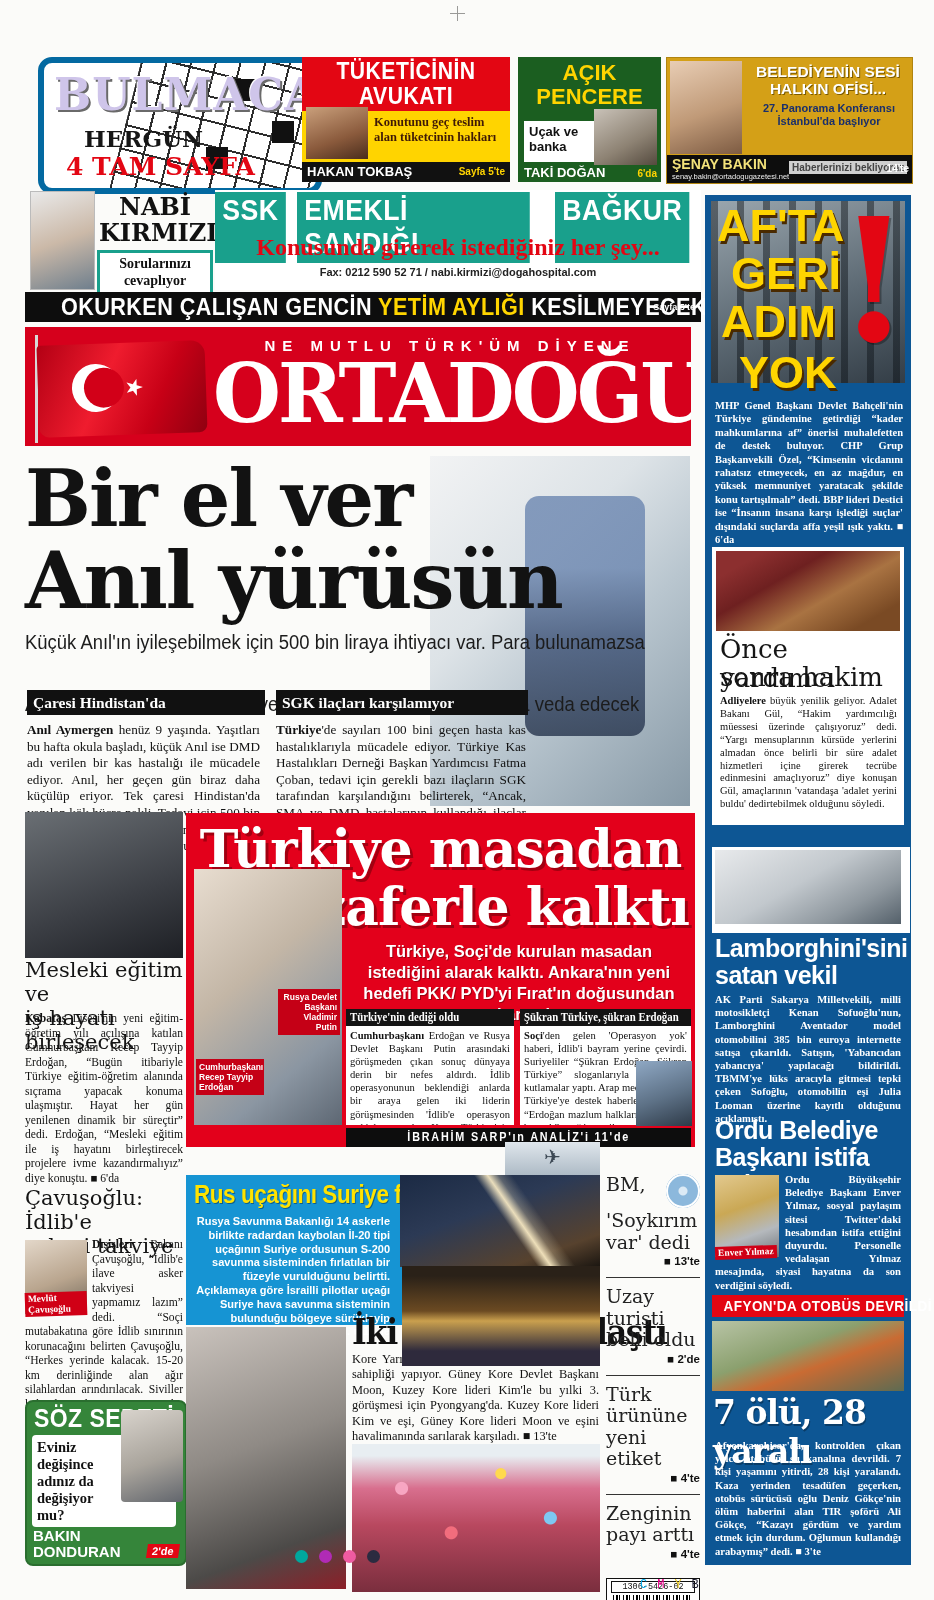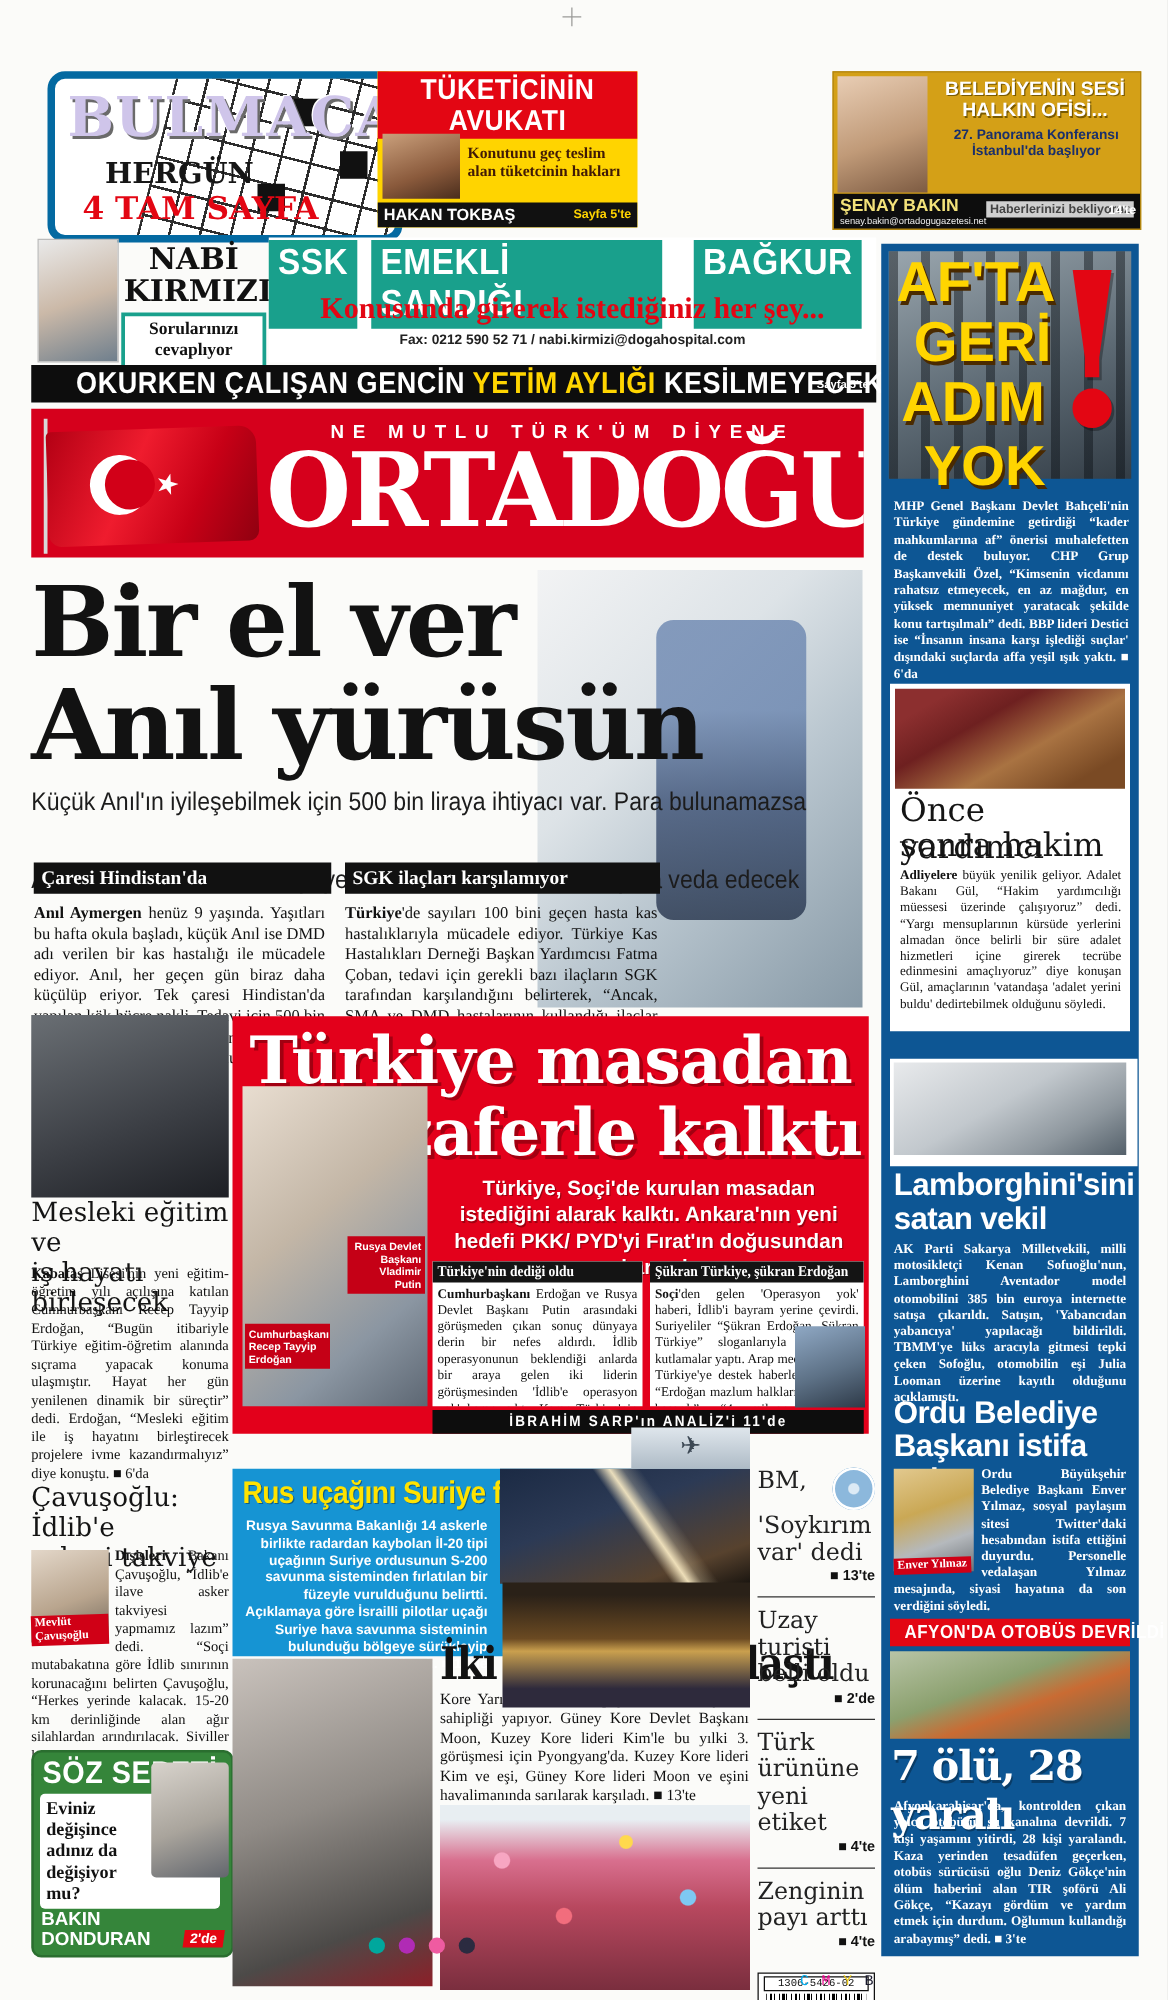--- a/index.html
+++ b/index.html
@@ -199,20 +199,30 @@
       <div>AVUKATI</div>
     </div>
     <div class="abs tuk-photo"></div>
     <div class="abs tuk-body serif">Konutunu geç teslim alan tüketcinin hakları</div>
     <div class="abs tuk-strip">
       <span class="abs tuk-author">HAKAN TOKBAŞ</span>
       <span class="abs tuk-ref">Sayfa 5'te</span>
     </div>
   </div>
 
+  <div class="abs ad" id="ad-acik">
+    <div class="abs acik-title">
+      <div>AÇIK</div>
+      <div>PENCERE</div>
+    </div>
+    <div class="abs acik-box">Uçak ve banka</div>
+    <div class="abs acik-photo"></div>
+    <span class="abs acik-author">TAKİ DOĞAN</span>
+    <span class="abs acik-ref">6'da</span>
+  </div>
 
   <div class="abs ad" id="ad-belediye">
     <div class="abs bel-photo"></div>
     <div class="abs bel-t">
       <div>BELEDİYENİN SESİ</div>
       <div>HALKIN OFİSİ...</div>
     </div>
     <div class="abs bel-b">
       <div>27. Panorama Konferansı</div>
       <div>İstanbul'da başlıyor</div>

